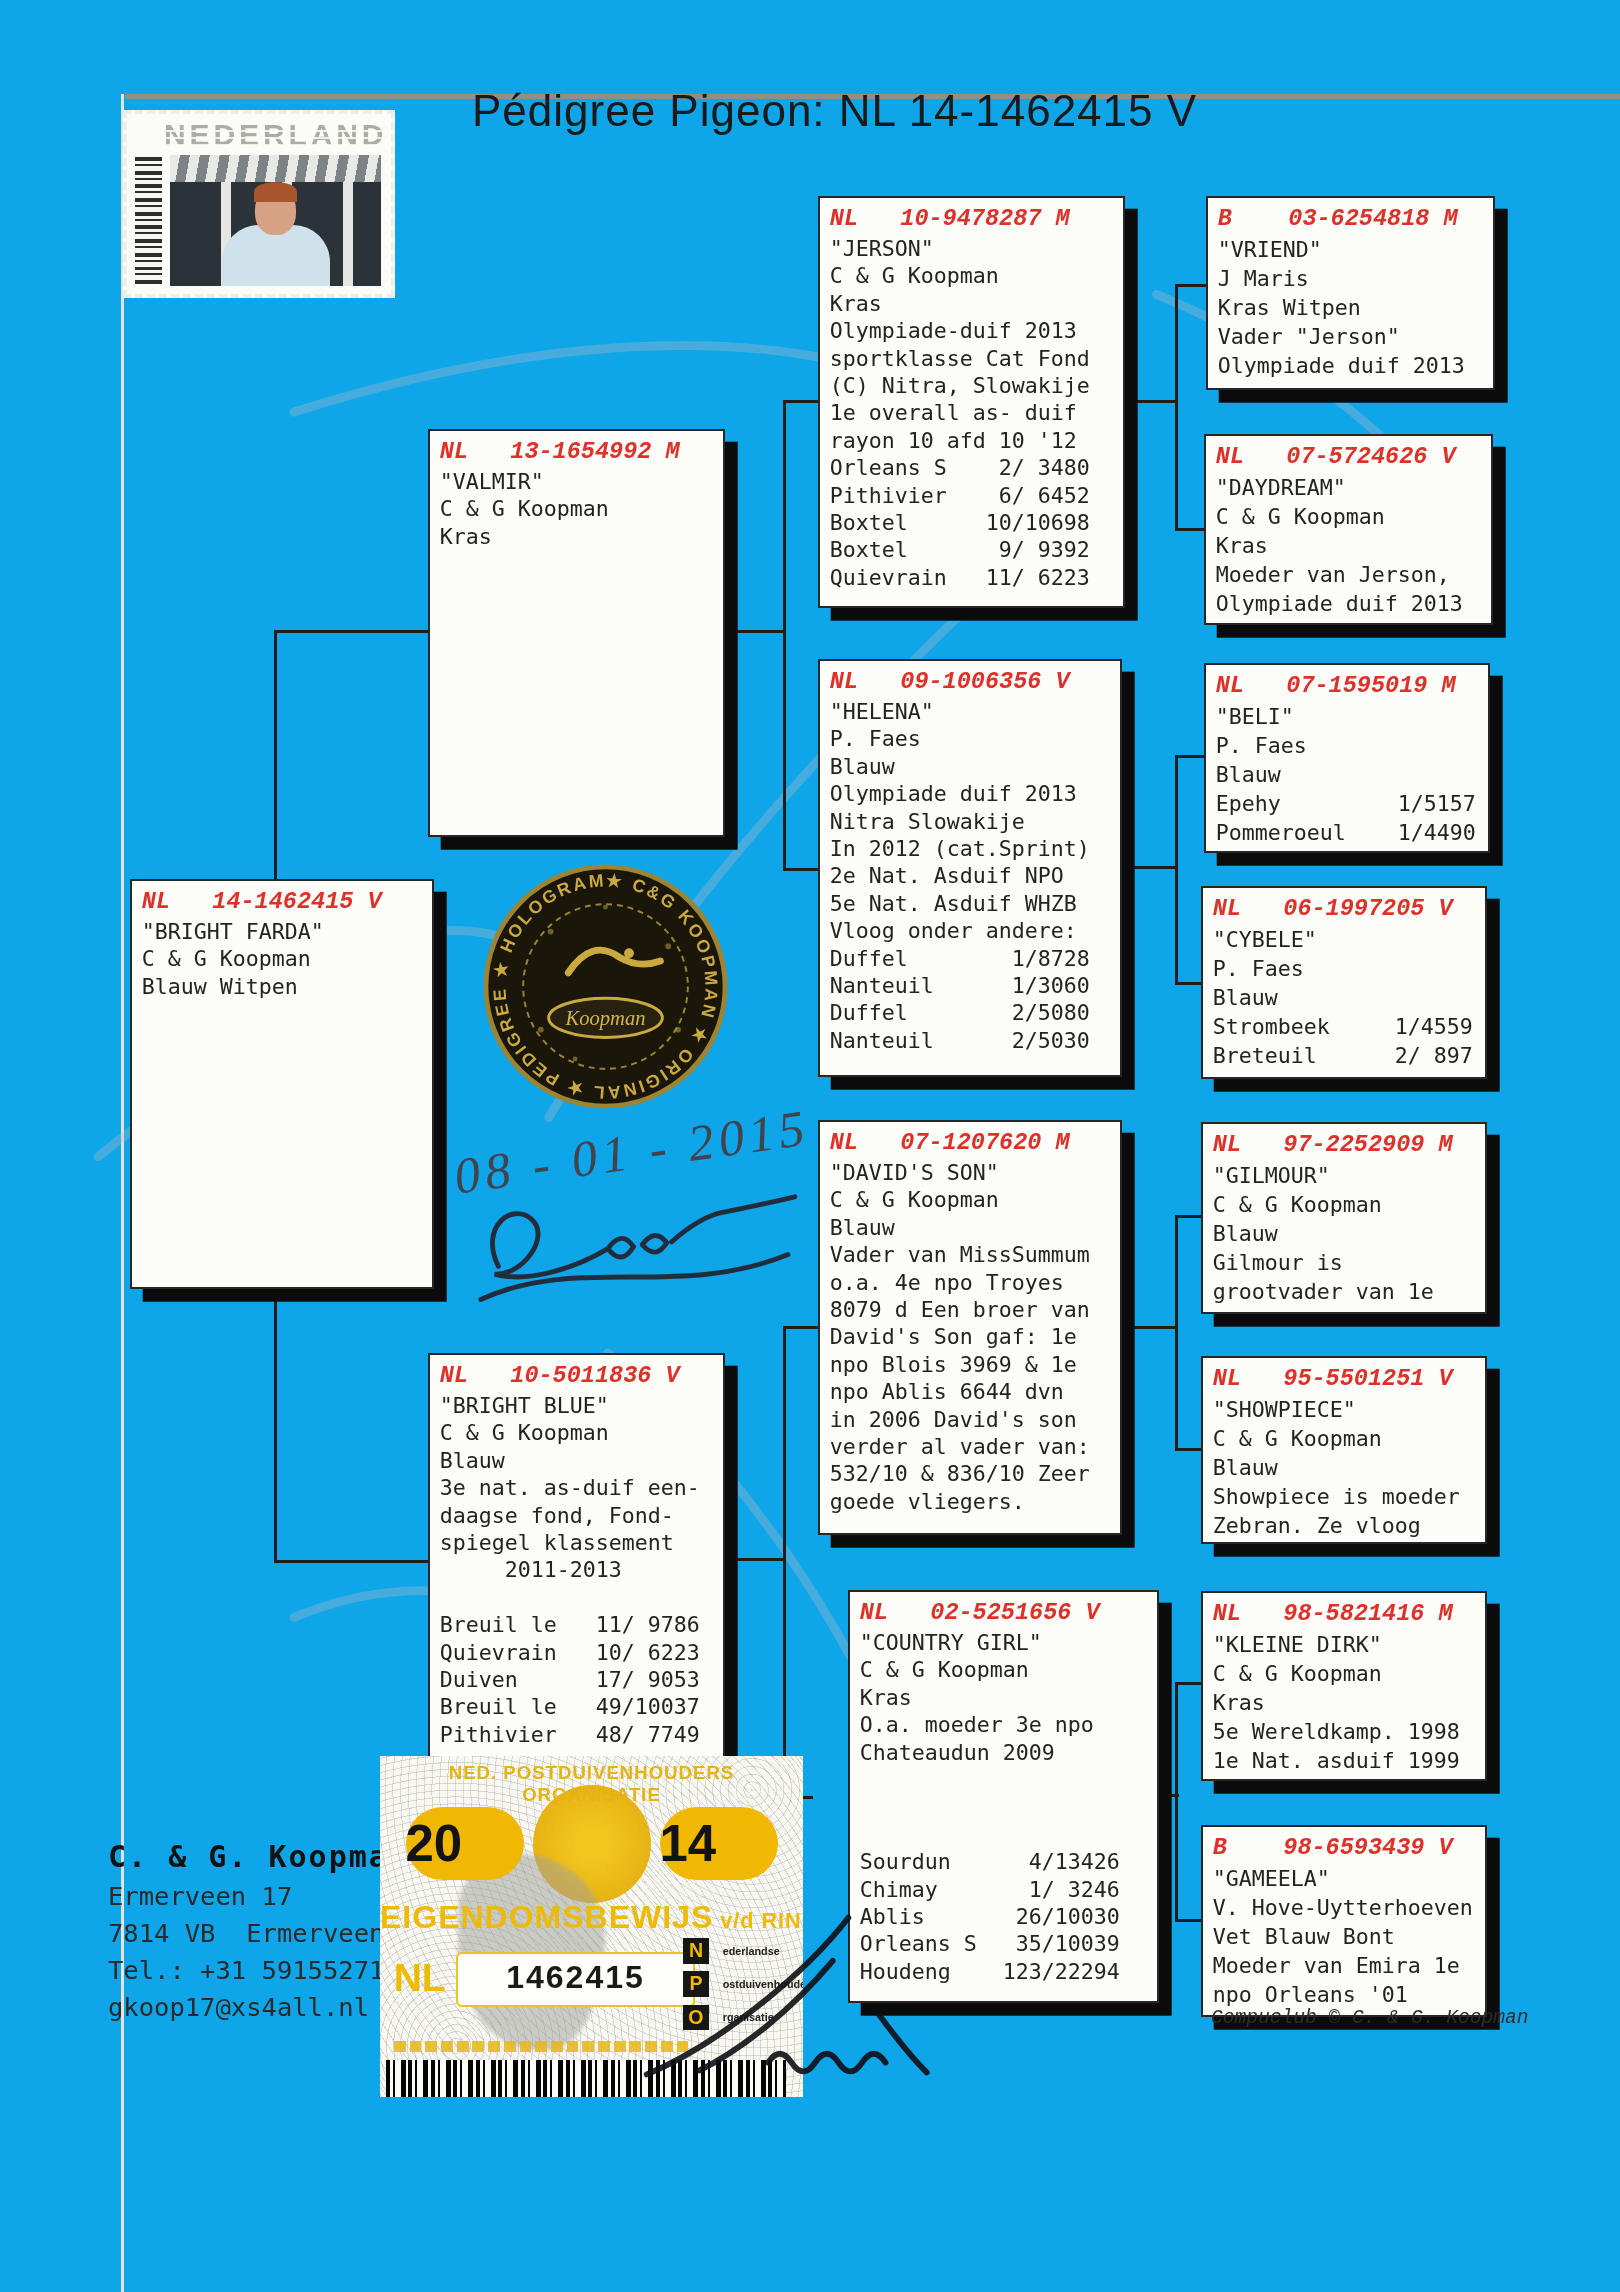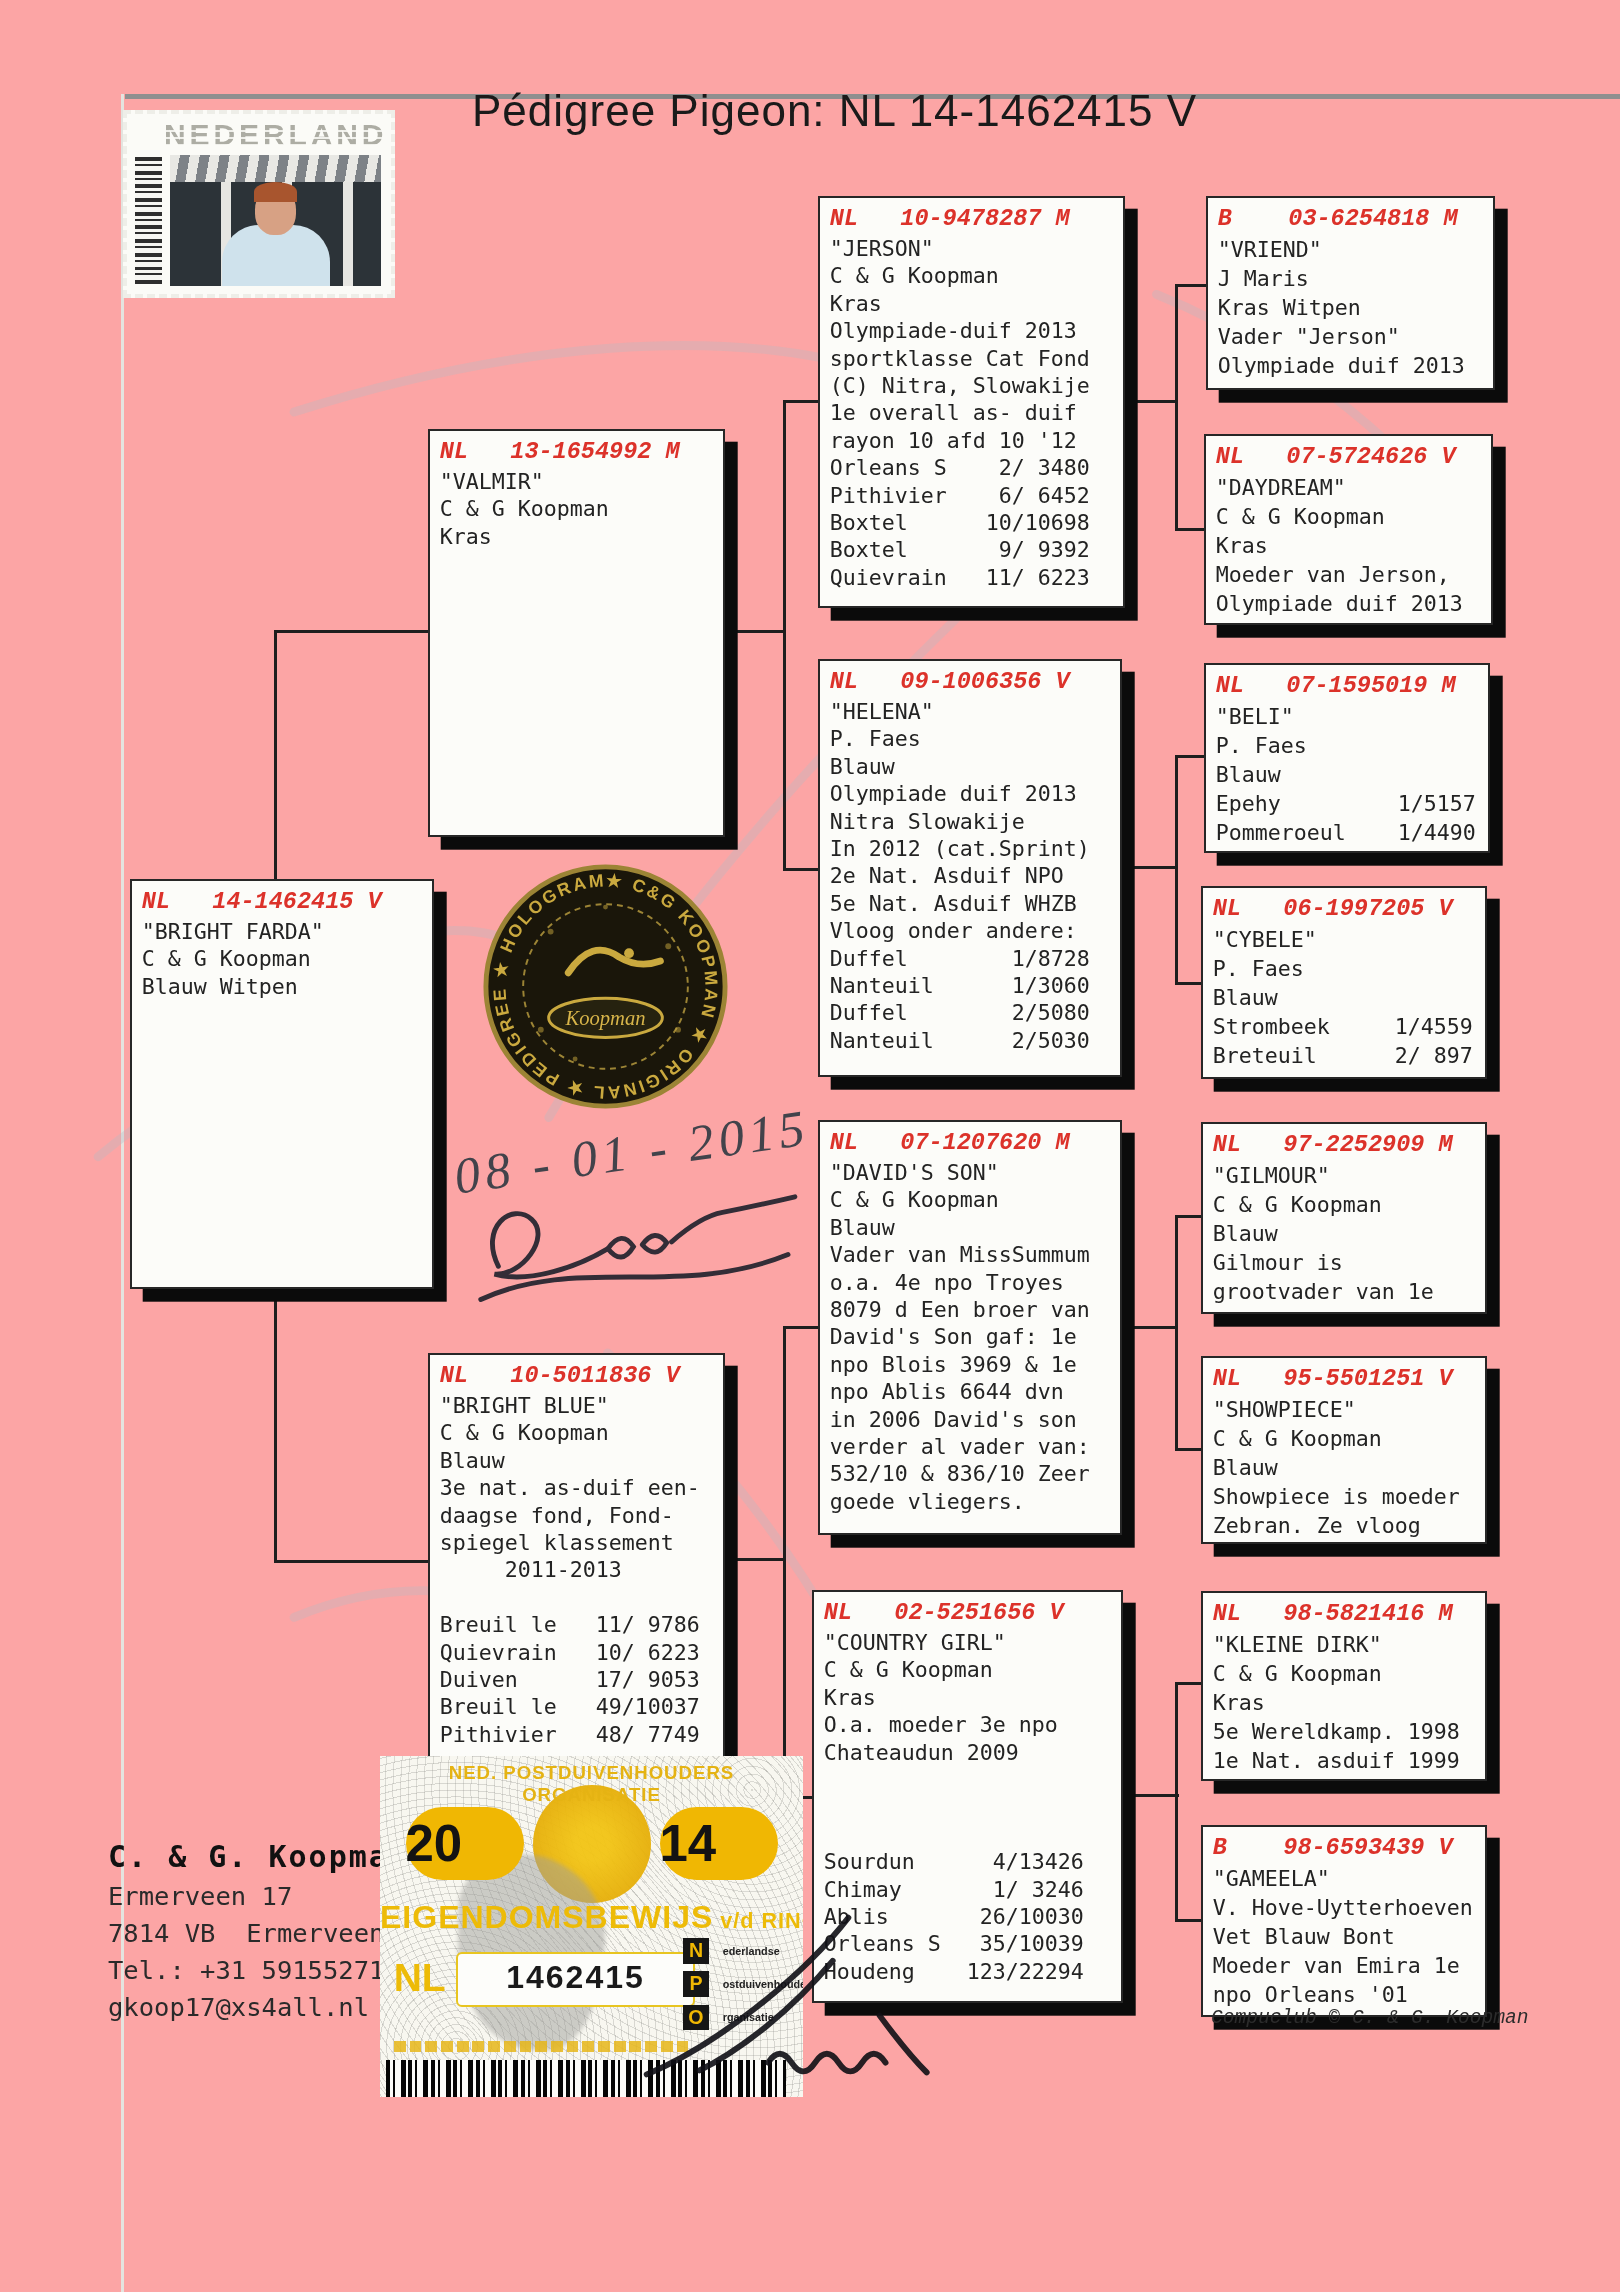--- a/index.html
+++ b/index.html
@@ -1,16 +1,16 @@
 <!DOCTYPE html>
 <html><head>
 <meta charset="utf-8">
 <style>
   html,body{margin:0;padding:0;background:#ffffff;}
-  .sheet{position:relative;width:1620px;height:2293px;background:#fca5a5;overflow:hidden;
+  .sheet{position:relative;width:1620px;height:2293px;background:#0ea5e9;overflow:hidden;
          font-family:"DejaVu Sans Mono",monospace;}
   .edge-top{position:absolute;left:125px;top:94px;width:1495px;height:4.9px;background:#8f8f8f;z-index:1;}
   .edge-left{position:absolute;left:121px;top:94px;width:2.9px;height:2198px;background:#e4e4df;z-index:1;}
 
   
   .title{position:absolute;left:472px;top:86px;font-family:"Liberation Sans",sans-serif;
          font-size:44px;color:#1a1a1a;letter-spacing:1px;z-index:2;}
 
   
   .stamp{position:absolute;left:123px;top:110px;width:272px;height:188px;background:#fbfbf7;
@@ -240,21 +240,21 @@
 o.a. 4e npo Troyes
 8079 d Een broer van
 David's Son gaf: 1e
 npo Blois 3969 &amp; 1e
 npo Ablis 6644 dvn
 in 2006 David's son
 verder al vader van:
 532/10 &amp; 836/10 Zeer
 goede vliegers.</div>
   </div>
-  <div class="box" style="left:812px;top:1590px;width:311px;height:413px">
+  <div class="box" style="left:848px;top:1590px;width:311px;height:413px">
     <div class="ring">NL   02-5251656 V</div>
     <div class="bodytxt">"COUNTRY GIRL"
 C &amp; G Koopman
 Kras
 O.a. moeder 3e npo
 Chateaudun 2009
 
 
 
 Sourdun      4/13426

